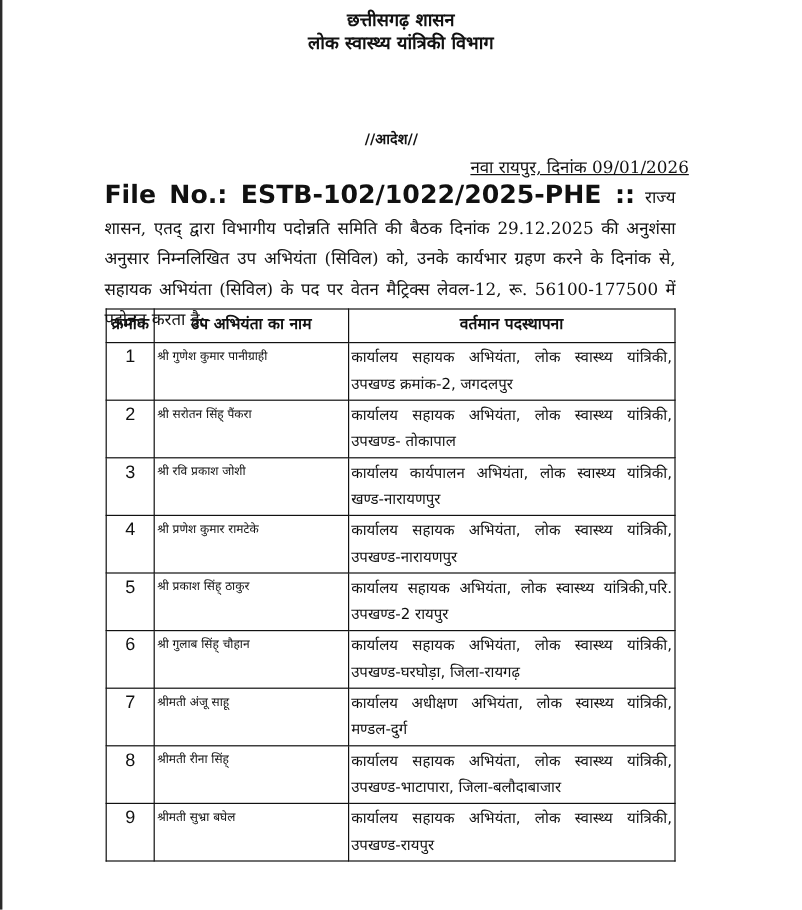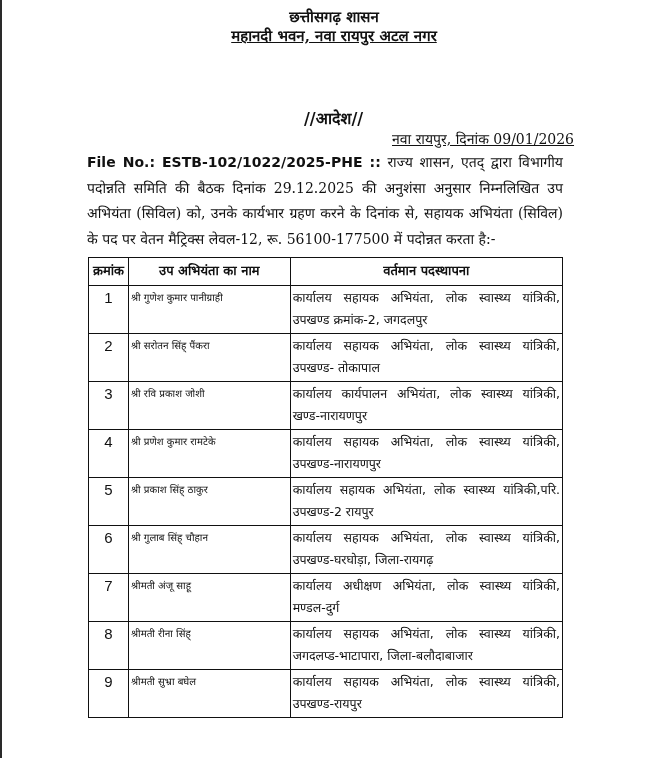--- a/index.html
+++ b/index.html
@@ -28,41 +28,41 @@
       text-align: center;
       font-weight: bold;
       font-size: 15px;
       line-height: 19px;
     }
     .header .line { display: block; }
     .header .underline { text-decoration: underline; }
     .order-title {
       position: absolute;
       left: 304px; top: 107px;
-      font-size: 16px;
+      font-size: 12px;
       font-weight: bold;
     }
     .date-line {
       position: absolute;
       left: 392px; top: 129px;
       font-size: 14px;
       text-decoration: underline;
     }
     .para {
       position: absolute;
       left: 87px; top: 150px;
       width: 476px;
       font-size: 14px;
       line-height: 25.5px;
       text-align: justify;
     }
     .file-no {
       font-family: "DejaVu Sans", "Liberation Sans", sans-serif;
       font-weight: bold;
-      font-size: 14px;
+      font-size: 21px;
     }
     table.posting {
       position: absolute;
       left: 88px; top: 257px;
       width: 475px;
       border-collapse: collapse;
       font-size: 13.5px;
     }
     table.posting th, table.posting td {
       border: 1.5px solid #111;
@@ -97,21 +97,21 @@
       margin-left: 18px;
     }
   </style>
 </head>
 <body>
 
 <div class="left-edge"></div>
 
 <div class="header">
   <span class="line">छत्तीसगढ़ शासन</span>
-  <span class="line underline">महानदी भवन, नवा रायपुर अटल नगर</span>
+  <span class="line">लोक स्वास्थ्य यांत्रिकी विभाग</span>
 </div>
 
 <div class="order-title">//आदेश//</div>
 <div class="date-line">नवा रायपुर, दिनांक  09/01/2026</div>
 
 <div class="para"><span class="file-no">File No.:  ESTB-102/1022/2025-PHE ::</span><span> राज्य शासन, एतद् द्वारा विभागीय पदोन्नति समिति की बैठक दिनांक 29.12.2025 की अनुशंसा अनुसार निम्नलिखित उप अभियंता (सिविल) को, उनके कार्यभार ग्रहण करने के दिनांक से, सहायक अभियंता (सिविल) के पद पर वेतन मैट्रिक्स लेवल-12, रू. 56100-177500 में पदोन्नत करता है:-</span></div>
 
 <table class="posting">
   <colgroup>
       <col class="c1">
@@ -157,21 +157,21 @@
         <td class="posting">कार्यालय सहायक अभियंता, लोक स्वास्थ्य यांत्रिकी, उपखण्ड-घरघोड़ा, जिला-रायगढ़</td>
       </tr>
       <tr>
         <td class="sno">7</td>
         <td class="name">श्रीमती अंजू साहू</td>
         <td class="posting">कार्यालय अधीक्षण अभियंता, लोक स्वास्थ्य यांत्रिकी, मण्डल-दुर्ग</td>
       </tr>
       <tr>
         <td class="sno">8</td>
         <td class="name">श्रीमती रीना सिंह्</td>
-        <td class="posting">कार्यालय सहायक अभियंता, लोक स्वास्थ्य यांत्रिकी, जगदलप्ड-भाटापारा, जिला-बलौदाबाजार</td>
+        <td class="posting">कार्यालय सहायक अभियंता, लोक स्वास्थ्य यांत्रिकी, उपखण्ड-भाटापारा, जिला-बलौदाबाजार</td>
       </tr>
       <tr>
         <td class="sno">9</td>
         <td class="name">श्रीमती सुभ्रा बघेल</td>
         <td class="posting">कार्यालय सहायक अभियंता, लोक स्वास्थ्य यांत्रिकी, उपखण्ड-रायपुर</td>
       </tr>
     </tbody>
 </table>
 
 </body></html>

